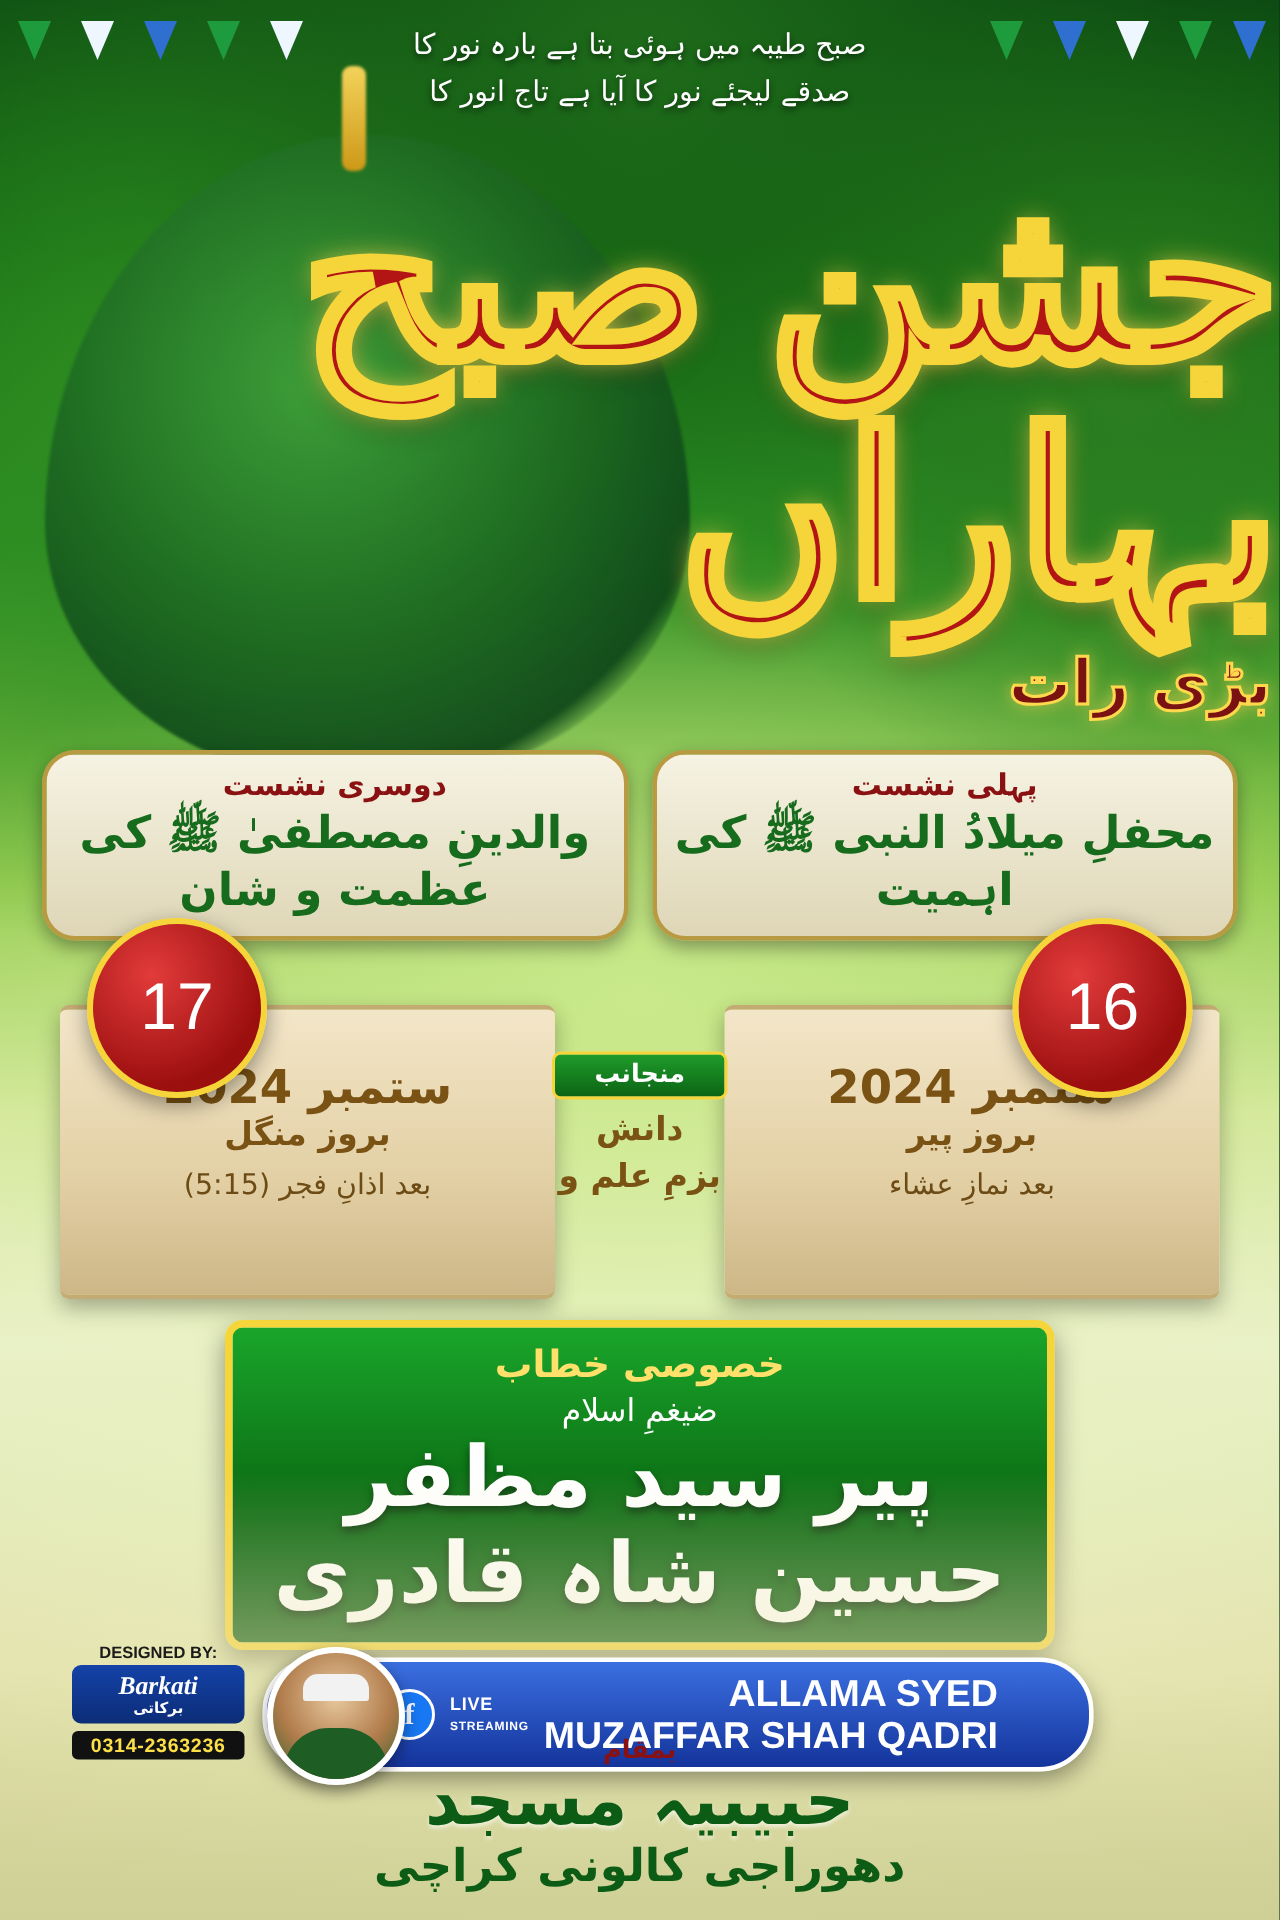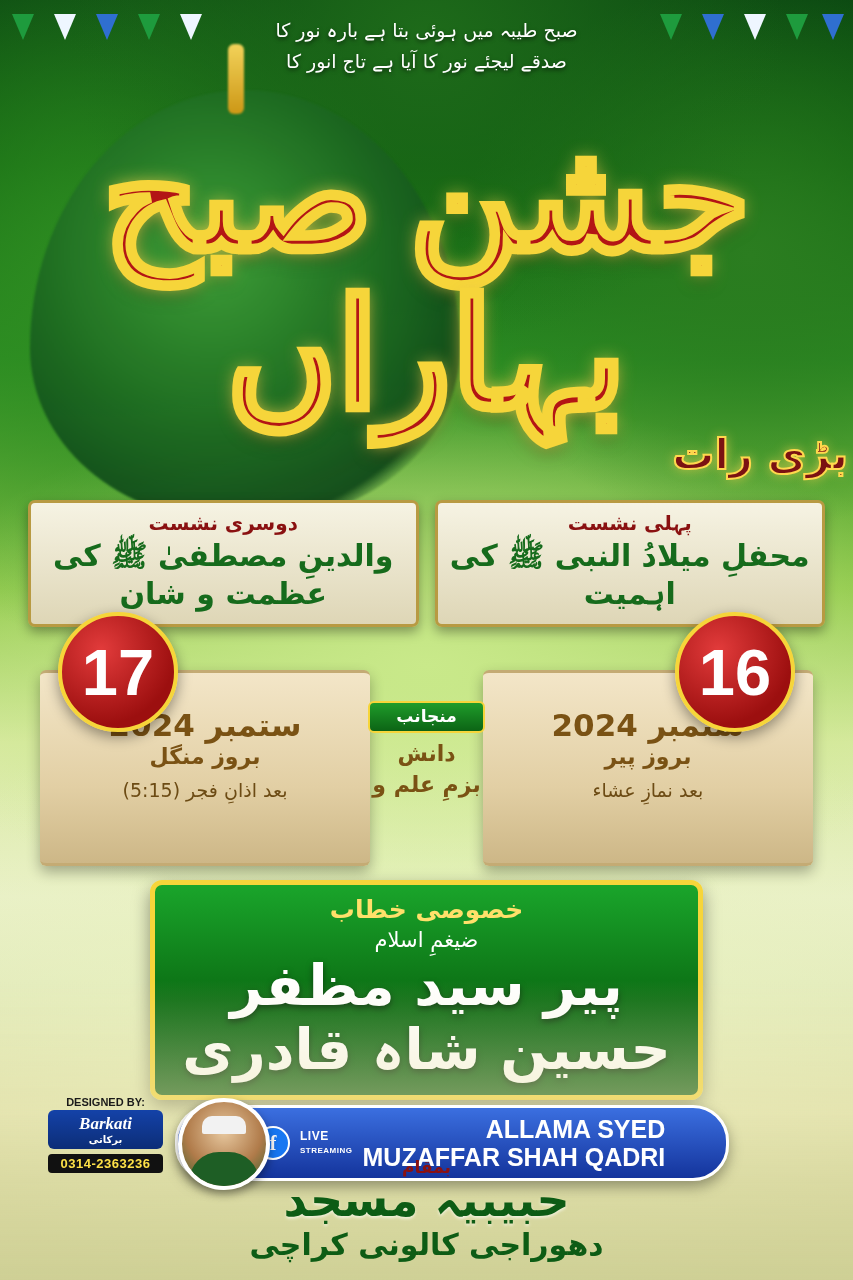--- a/index.html
+++ b/index.html
@@ -45,43 +45,43 @@
 
   .topurdu{
     position:absolute;top:14px;left:0;right:0;text-align:center;
     color:#ffffff;font-size:19px;line-height:1.5;direction:rtl;
     text-shadow:0 2px 4px rgba(0,0,0,.6);
     font-family:"DejaVu Sans", sans-serif;
   }
   .topurdu div{margin:2px 0;}
 
   .mainTitle{
-    position:absolute;top:120px;left:0;right:0;text-align:center;
+    position:absolute;top:108px;left:0;right:0;text-align:right;
     direction:rtl;
-    font-family:Liberation Serif, serif;
+    font-family:Liberation Sans, sans-serif;
     font-size:150px;line-height:1.05;font-weight:bold;
     color:#b31515;
     -webkit-text-stroke:6px #f6d53a;
     text-shadow:0 0 18px rgba(255,220,80,.85), 0 8px 18px rgba(0,0,0,.35);
     letter-spacing:-4px;
   }
   .subTitle{
     position:absolute;top:430px;left:0;right:5px;direction:rtl;
     font-family:"DejaVu Sans", sans-serif;
     font-size:42px;font-weight:bold;color:#7b1212;
     -webkit-text-stroke:2px #ffd84d;
     text-shadow:0 0 12px rgba(255,215,80,.8);
   }
 
   .sessions{
     position:absolute;top:500px;left:28px;right:28px;
     display:flex;flex-direction:row-reverse;gap:16px;justify-content:center;
   }
   .session{
-    flex:1;max-width:392px;border-radius:7px;padding:8px 7px 12px;
+    flex:1;max-width:392px;border-radius:22px;padding:8px 7px 12px;
     background:linear-gradient(180deg,#f6f3e3,#ded6b6);
     border:3px solid #b89a42;
     box-shadow:0 5px 12px rgba(0,0,0,.35);
     text-align:center;direction:rtl;
     font-family:"DejaVu Sans", sans-serif;
   }
   .session .tag{
     display:inline-block;color:#8a1111;font-size:20px;font-weight:bold;margin-bottom:2px;
   }
   .session .txt{color:#166b1c;font-size:30px;font-weight:bold;line-height:1.25;}
@@ -96,21 +96,21 @@
     direction:rtl;font-family:"DejaVu Sans", sans-serif;
   }
   .scroll.right{right:40px;}
   .scroll.left{left:40px;}
   .scroll .inner{padding:34px 18px 10px;text-align:center;color:#6c4b14;}
   .scroll .month{font-size:31px;font-weight:bold;color:#7a5214;line-height:1.2;}
   .scroll .sub{font-size:19px;color:#6c4b14;margin-top:8px;}
   .daybadge{
     position:absolute;top:-18px;width:112px;height:112px;border-radius:50%;
     background:radial-gradient(circle at 35% 30%, #e23b3b, #9c0f0f 70%);
-    border:4px solid #f6d53a;color:#fff;font-size:65px;font-weight:bold;
+    border:4px solid #f6d53a;color:#fff;font-size:44px;font-weight:normal;
     display:flex;align-items:center;justify-content:center;
     box-shadow:0 5px 14px rgba(0,0,0,.4);
     text-align:center;
   }
   .daybadge.right{right:58px;}
   .daybadge.left{left:58px;}
   .mid-label{
     position:absolute;left:50%;top:70px;transform:translateX(-50%);
     text-align:center;direction:rtl;font-family:"DejaVu Sans", sans-serif;
     color:#7a5214;font-size:22px;line-height:1.4;font-weight:bold;width:170px;

